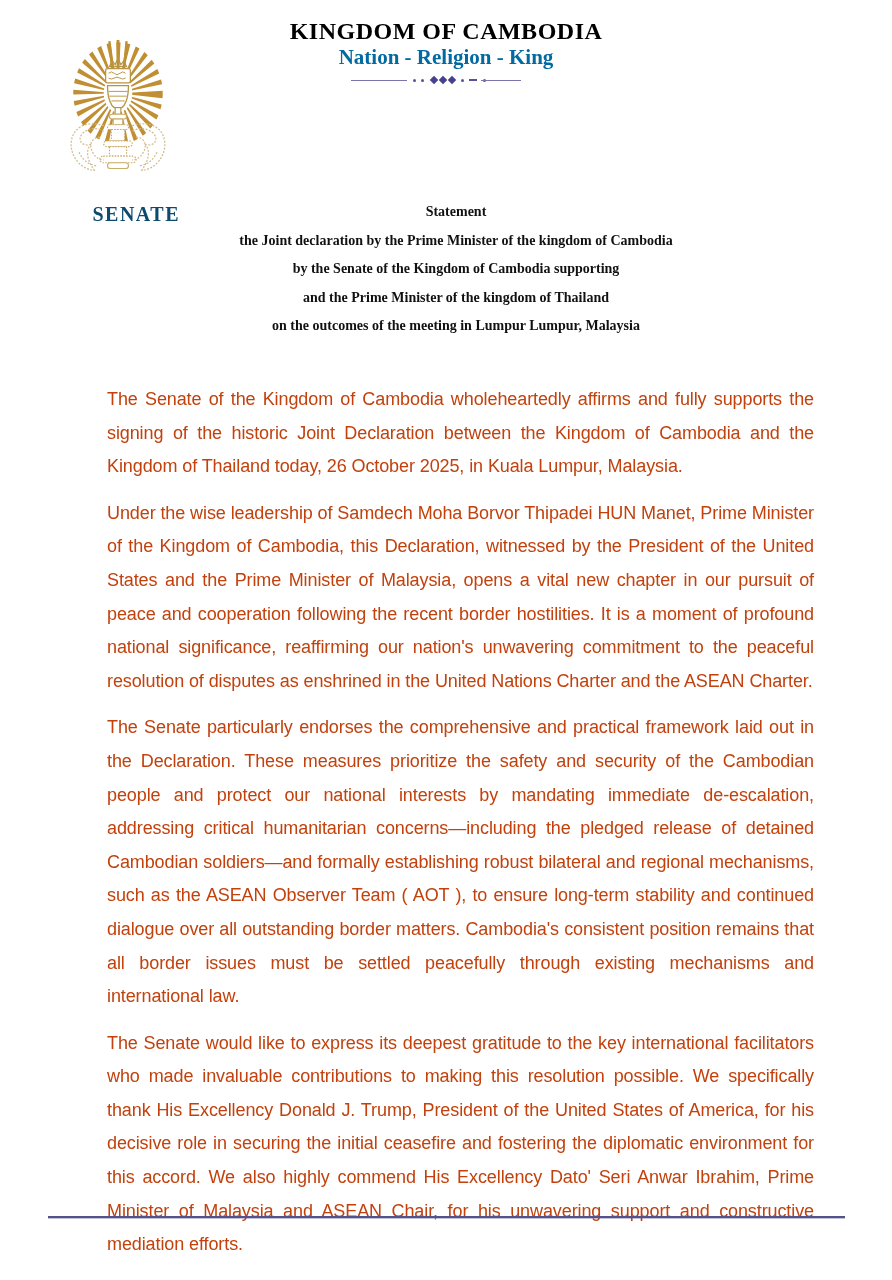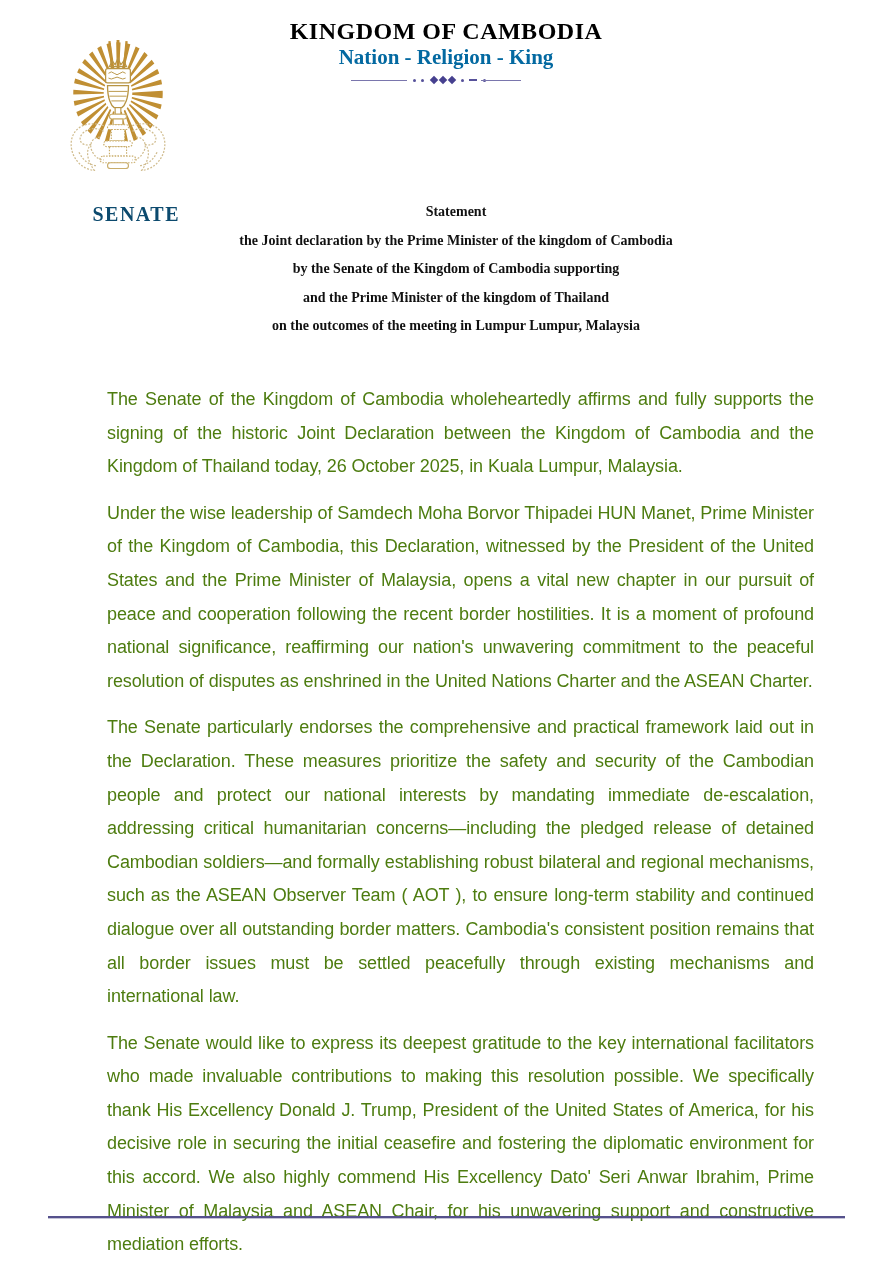--- a/index.html
+++ b/index.html
@@ -44,21 +44,21 @@
   .title-block { position:absolute; top:198px; left:60px; right:40px; text-align:center; }
   .title-line {
     font-size:14px; font-weight:bold; color:#111111;
     line-height:28.5px;
   }
 
   
   .body-text {
     position:absolute; top:383px; left:107px; width:707px;
     font-family:"Liberation Sans", sans-serif;
-    font-size:18px; color:#4d7c0f;
+    font-size:18px; color:#c2410c;
     text-align:justify; line-height:33.6px;
     letter-spacing:-0.1px;
   }
   .body-text p { margin-bottom:13px; }
 
   
   .footer { position:absolute; top:1216px; left:0; right:0; text-align:center; }
   .footer-rule {
     height:2px; background:#55518c;
     margin:0 47px 9px 48px;

